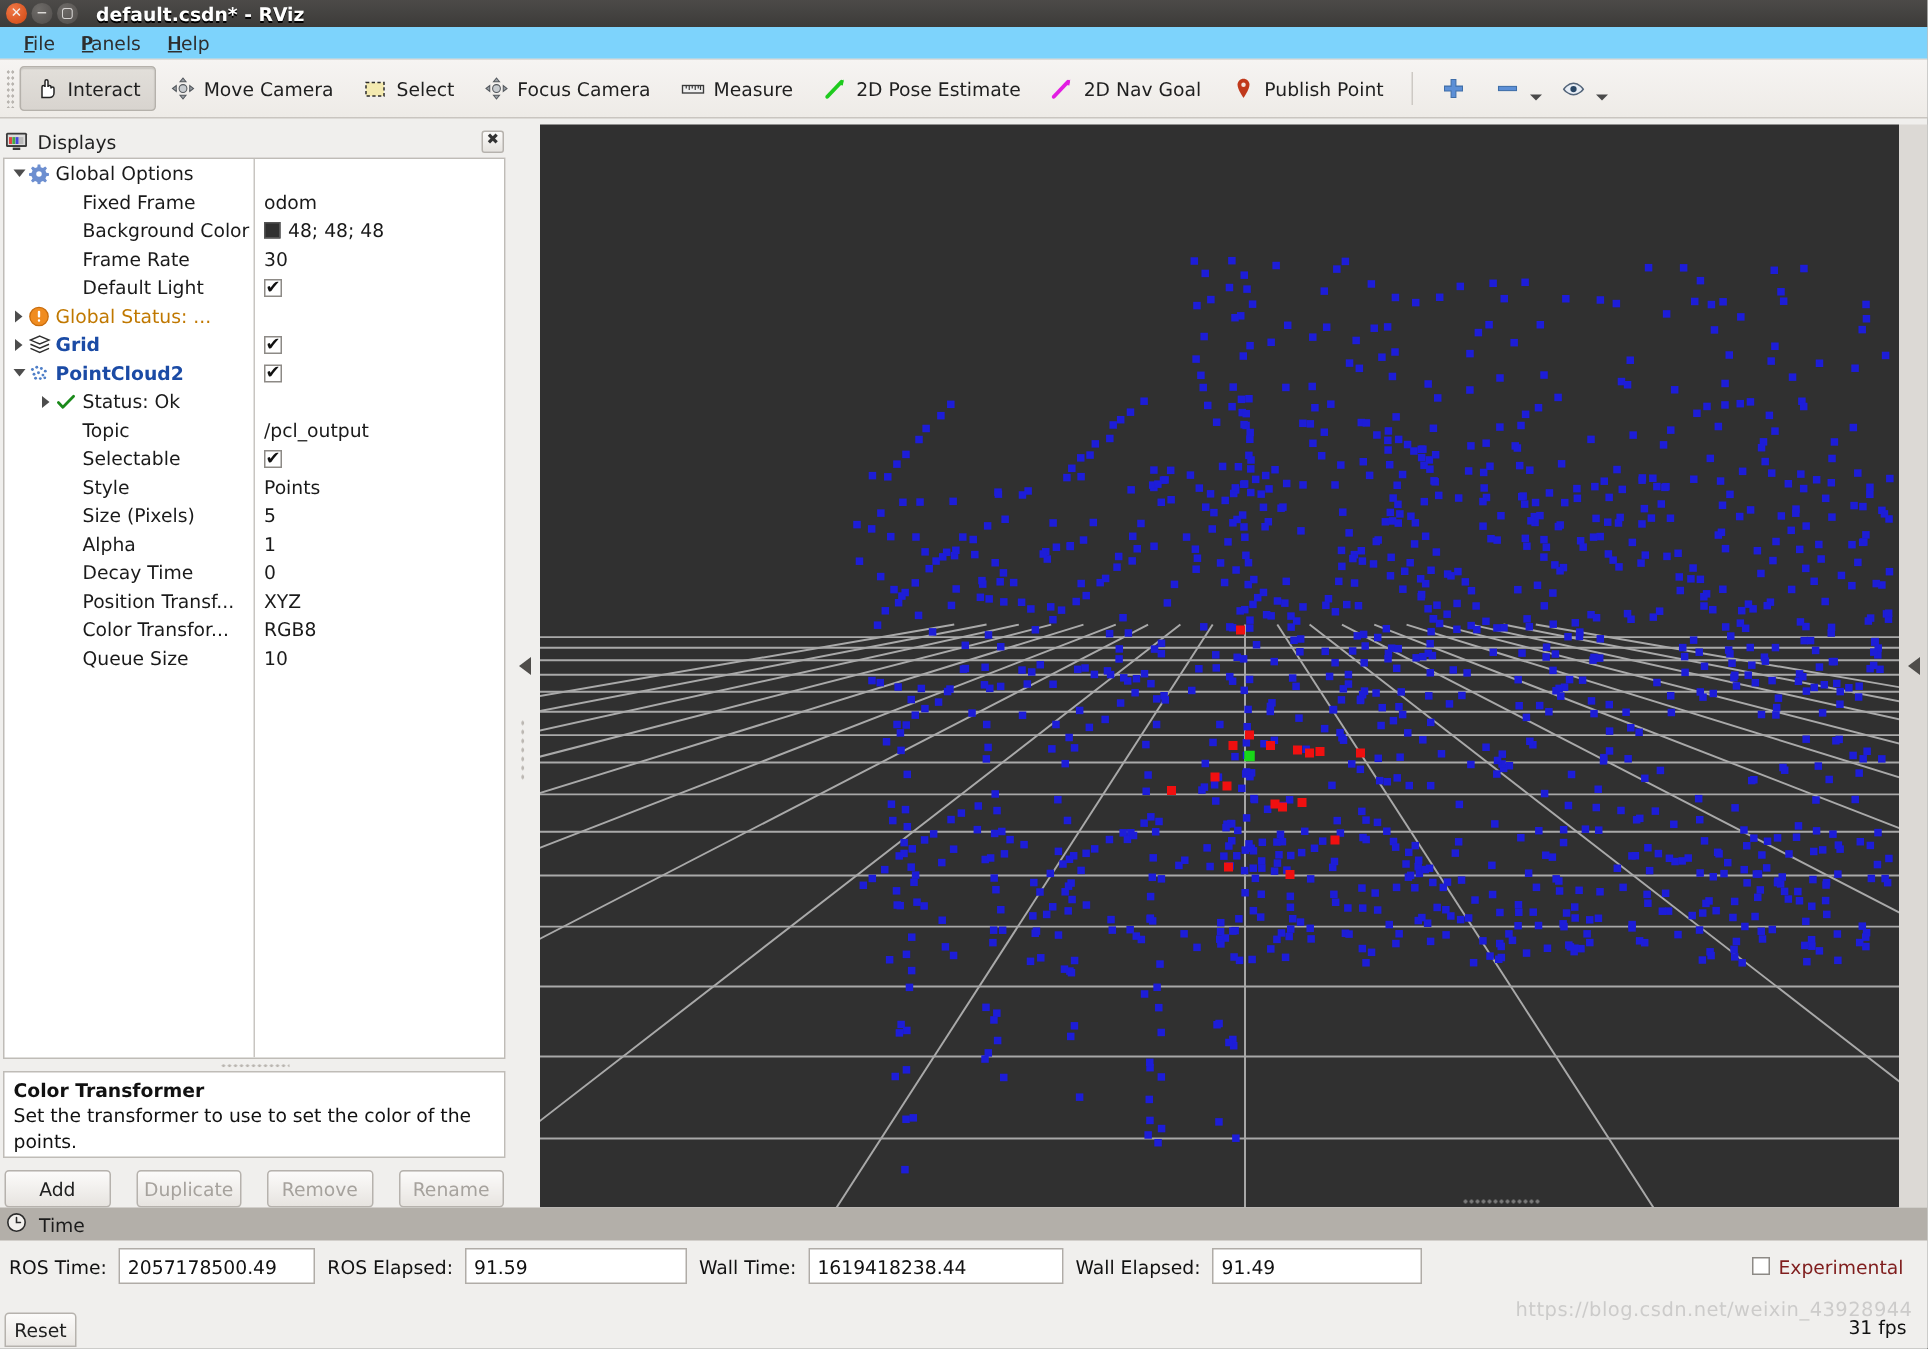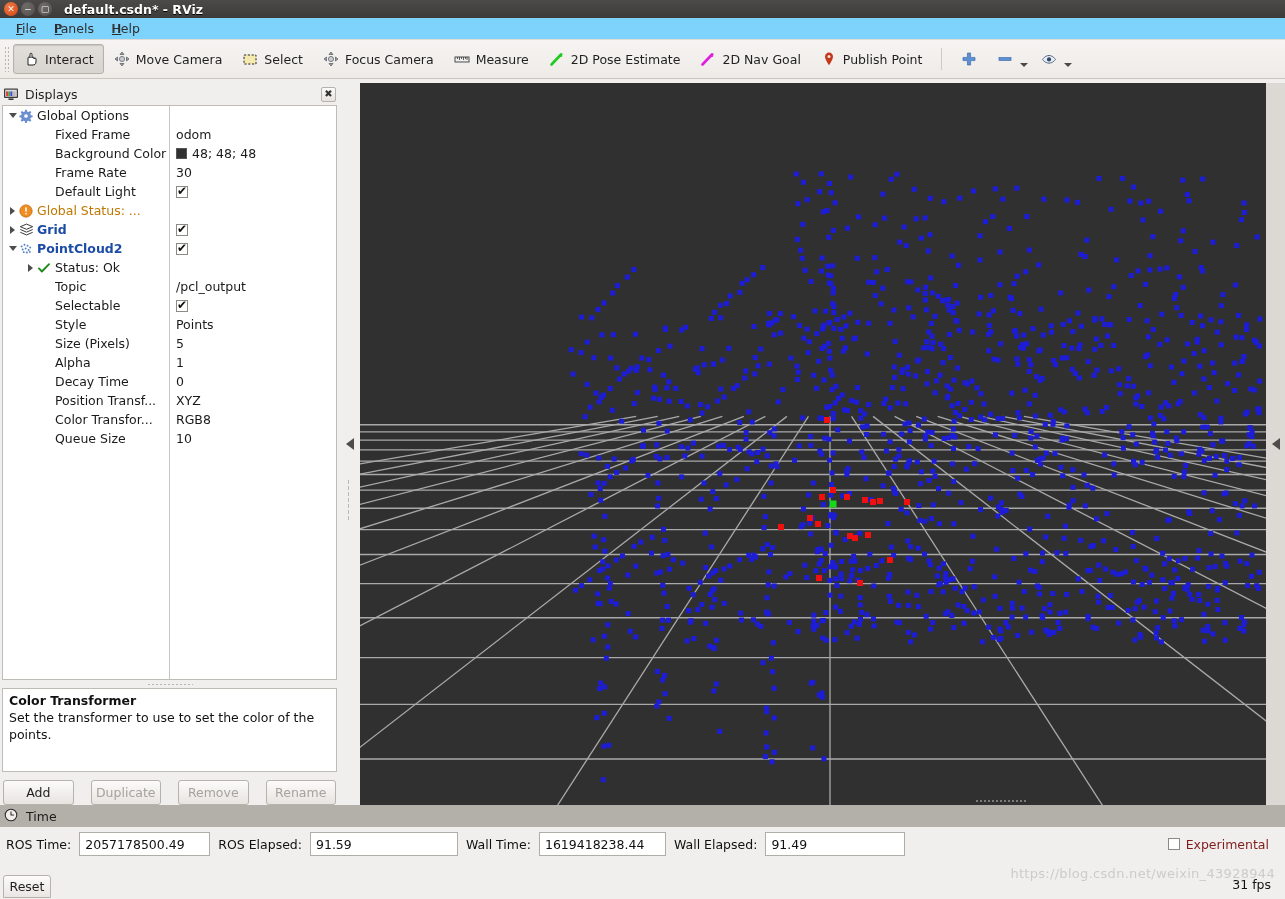--- a/index.html
+++ b/index.html
@@ -115,21 +115,21 @@
     font-size: 12px; color: #111; line-height: 14px;
   }
   .swatch { width: 11px; height: 11px; background: #303030; border: 1px solid #555;
             display: inline-block; margin-right: 5px; }
   .hgrip { height: 8px; display: flex; align-items: center; justify-content: center;
            background: #f0efed; }
   .hgrip i { display: block; width: 46px; height: 3px;
              background-image: radial-gradient(#b9b5b0 40%, transparent 41%);
              background-size: 4px 3px; }
   .helpbox {
-    margin: 0 2px; height: 84px; background: #ffffff; border: 1px solid #bfbcb7;
+    margin: 0 2px; height: 58px; background: #ffffff; border: 1px solid #bfbcb7;
     padding: 4px 6px; font-size: 12.5px; color: #111; line-height: 1.35;
   }
   .helpbox b { font-weight: bold; }
   .dbtns { display: flex; gap: 17px; padding: 8px 3px 0 3px; }
   .dbtn {
     flex: 1; height: 25px; border: 1px solid #b6b2ad; border-radius: 3px;
     background: linear-gradient(to bottom,#fcfbfa,#e7e4e0);
     font-size: 12.5px; color: #1f1f1f; display: flex;
     align-items: center; justify-content: center;
   }
@@ -172,21 +172,21 @@
   .timehdr .label { margin-left: 6px; }
   .timerow {
     height: 34px; display: flex; align-items: center; padding: 0 6px; gap: 8px;
   }
   .tlabel { font-size: 12.5px; color: #111; white-space: nowrap; }
   .tinput {
     height: 24px; border: 1px solid #b0aca7; background: #fff;
     font-family: "DejaVu Sans", "Liberation Sans", sans-serif;
     font-size: 12.5px; color: #111; padding: 0 5px; display: flex; align-items: center;
   }
-  .w1 { width: 131px; } .w2 { width: 148px; } .w3 { width: 127px; } .w4 { width: 140px; }
+  .w1 { width: 131px; } .w2 { width: 148px; } .w3 { width: 170px; } .w4 { width: 140px; }
   .expwrap { margin-left: auto; display: flex; align-items: center; gap: 6px;
              padding-right: 10px; font-size: 12.5px; color: #7f1d1d; }
   .resetbtn {
     position: absolute; left: 3px; top: 70px; width: 48px; height: 23px;
     border: 1px solid #b6b2ad; border-top-left-radius: 3px; border-top-right-radius: 3px;
     background: linear-gradient(to bottom,#fcfbfa,#e9e6e2);
     font-size: 12.5px; color: #1f1f1f; display: flex;
     align-items: center; justify-content: center;
   }
   .fps {

